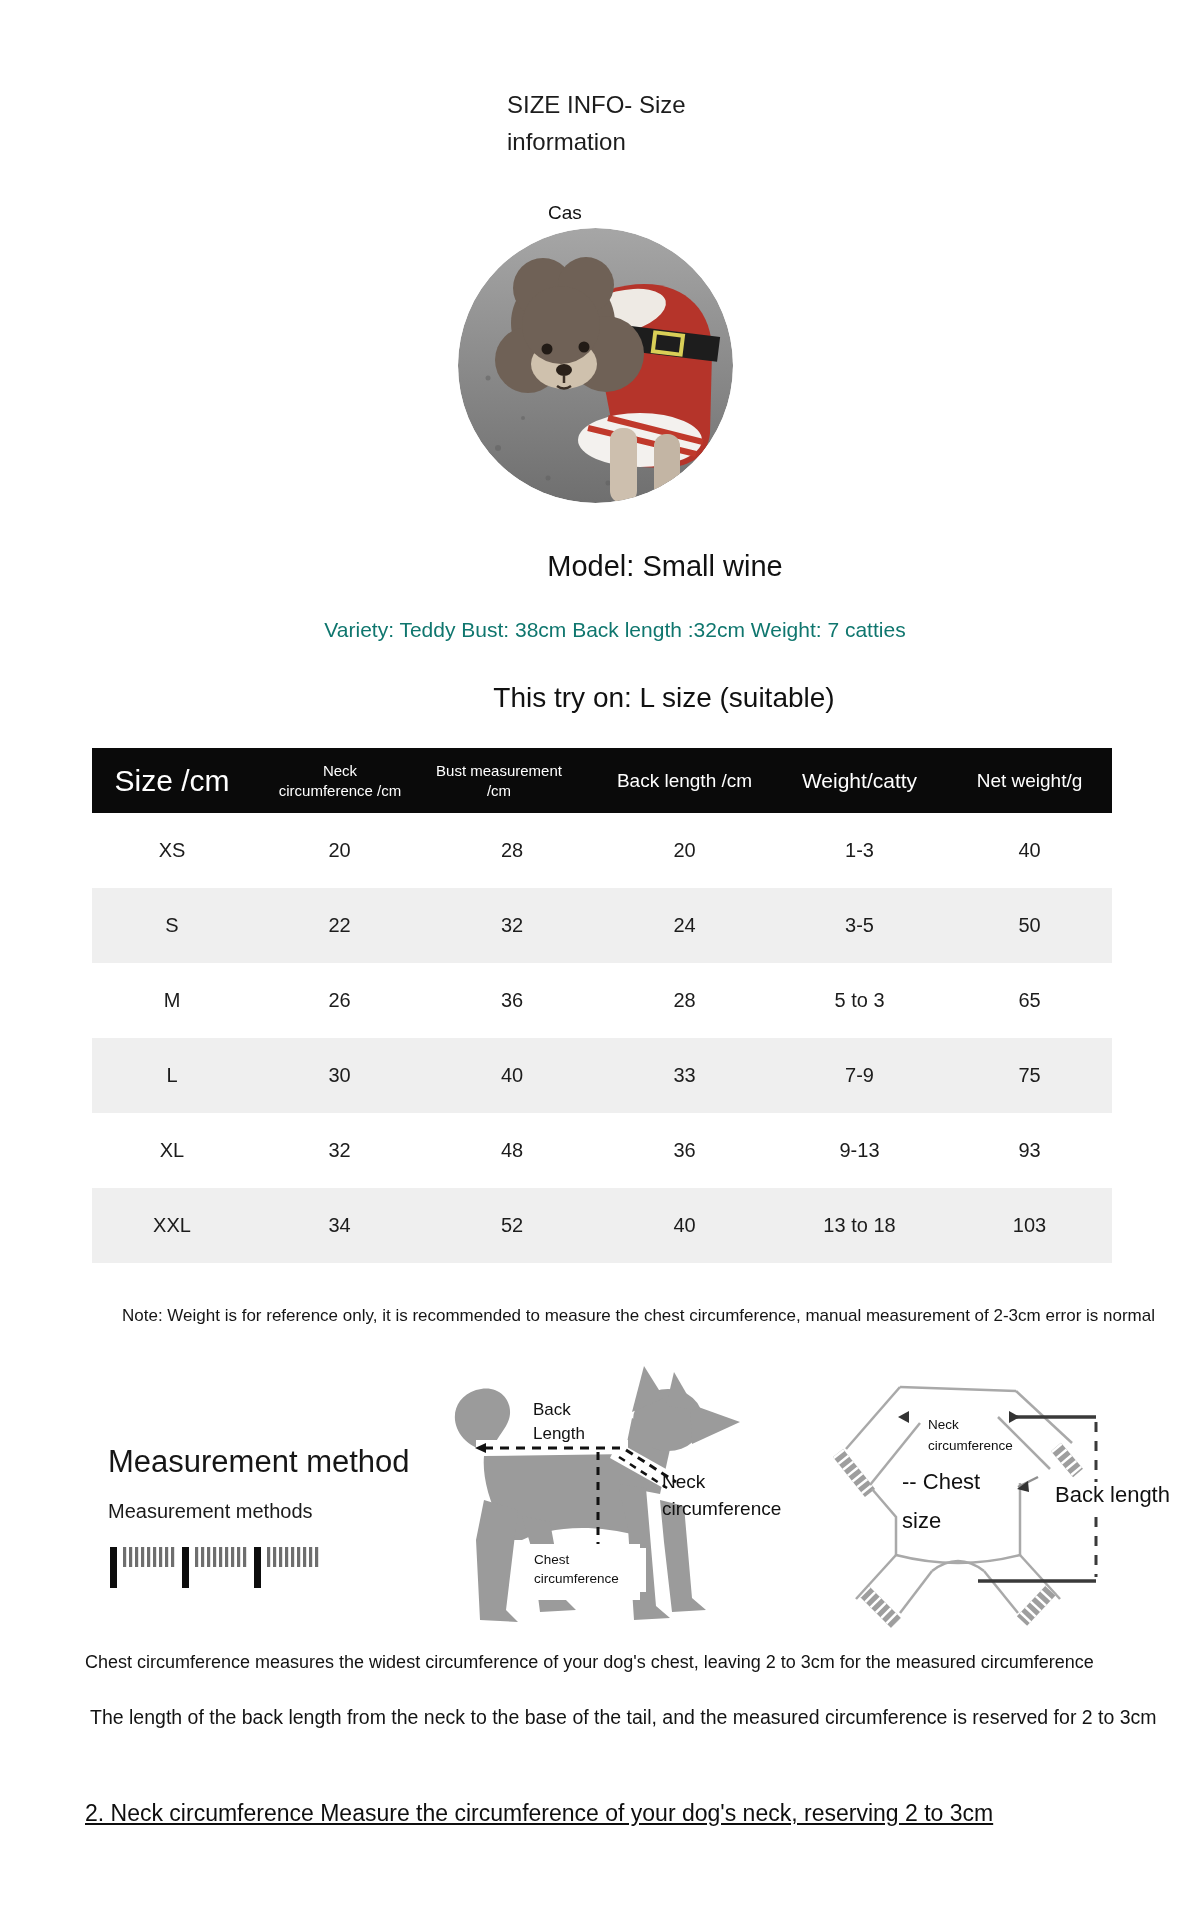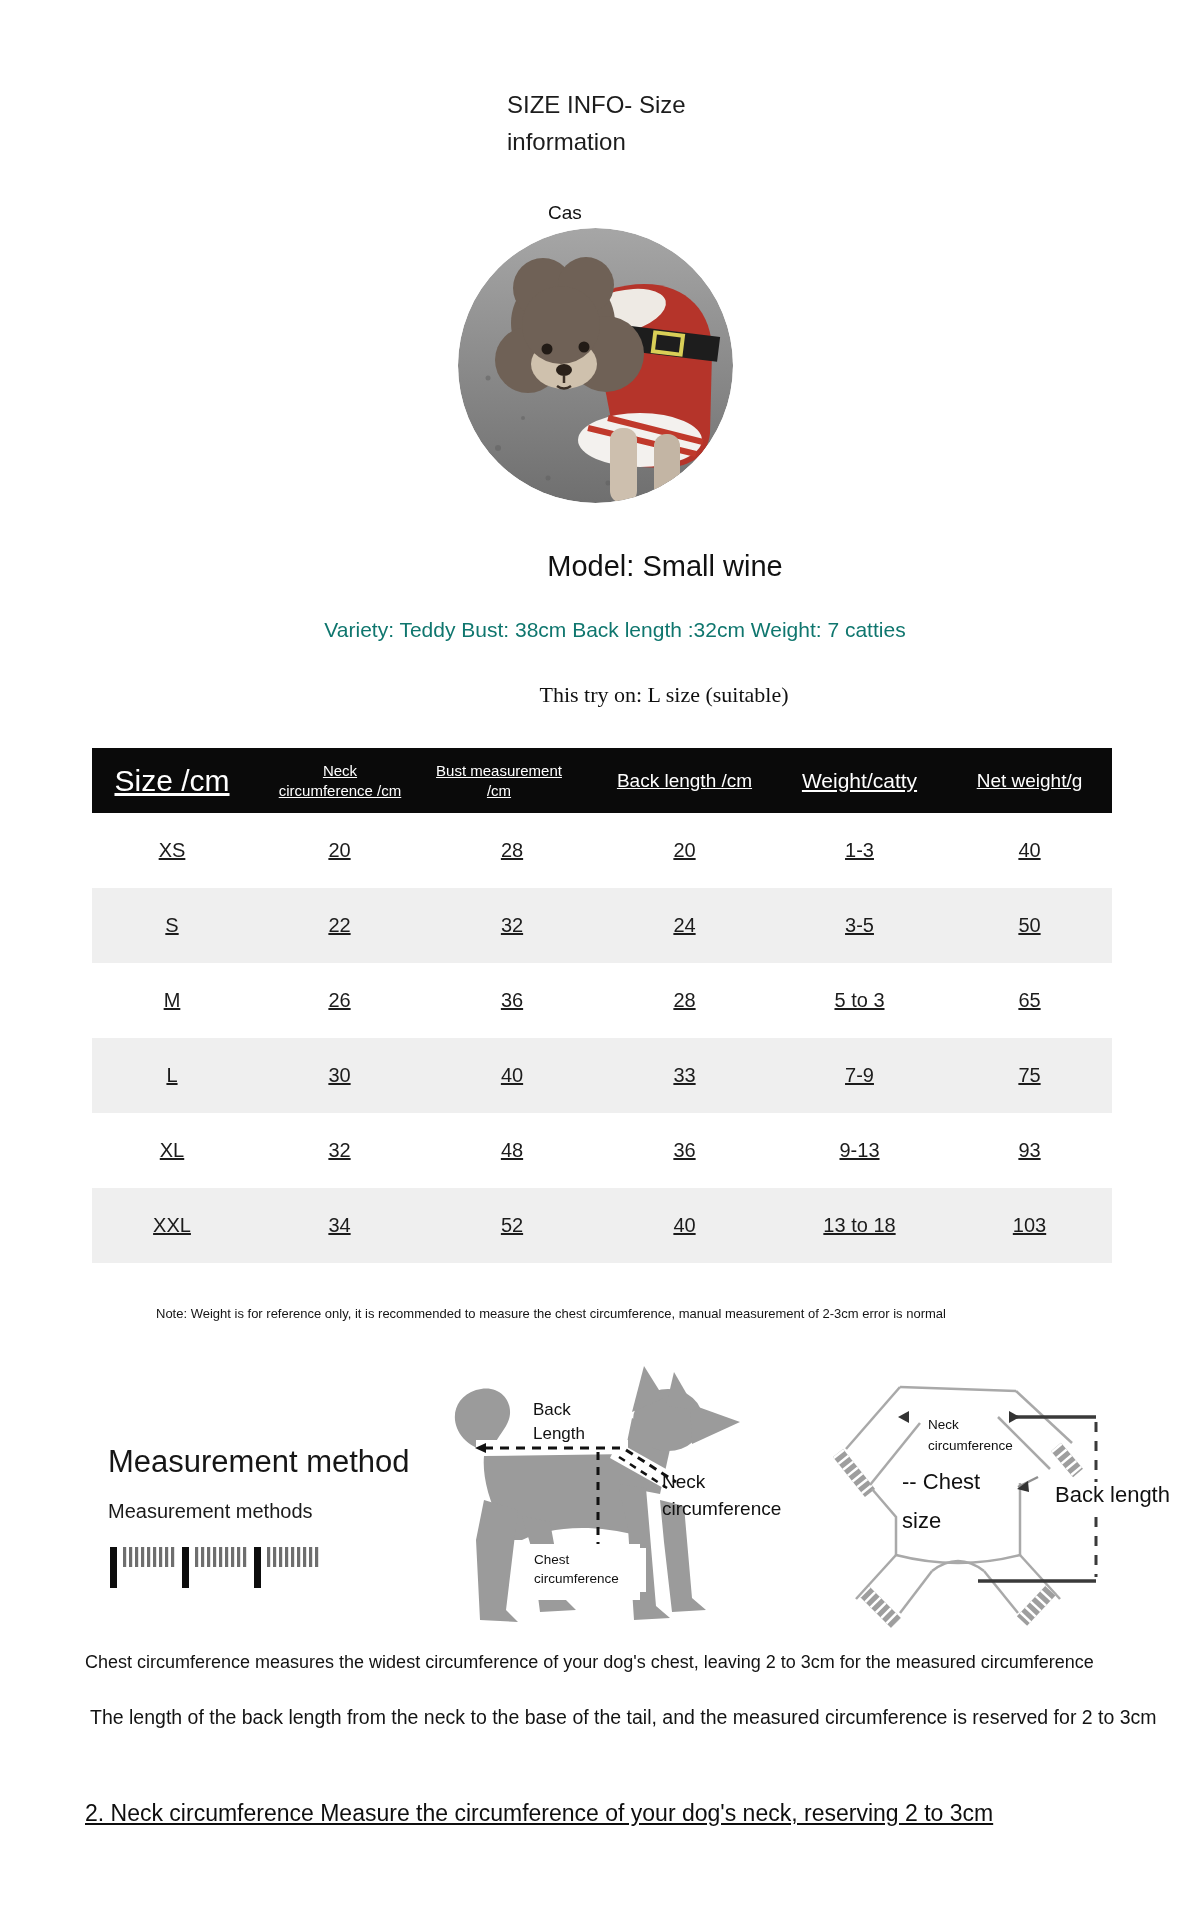--- a/index.html
+++ b/index.html
@@ -4,36 +4,36 @@
 <style>
   html,body{margin:0;padding:0;background:#fff;}
   .page{position:relative;width:1200px;height:1920px;background:#ffffff;overflow:hidden;
         font-family:"Liberation Sans",sans-serif;color:#1e1e1e;}
   .abs{position:absolute;}
   .title{left:507px;top:86px;width:218px;font-size:24px;line-height:37px;color:#1c1c1c;}
   .cas{left:548px;top:202px;font-size:19px;color:#111;}
   .photo{left:458px;top:228px;width:275px;height:275px;border-radius:50%;overflow:hidden;}
   .model-heading{left:165px;top:550px;width:1000px;text-align:center;font-size:29px;color:#111;}
   .model-stats{left:115px;top:618px;width:1000px;text-align:center;font-size:21px;color:#0f766e;}
-  .try-on{left:164px;top:682px;width:1000px;text-align:center;font-size:22px;color:#111;font-family:Liberation Serif, serif;}
+  .try-on{left:164px;top:682px;width:1000px;text-align:center;font-size:28px;color:#111;}
 
   .size-table{left:92px;top:748px;width:1020px;}
   .thead{display:flex;background:#0a0a0a;color:#fff;height:65px;}
   .trow{display:flex;height:75px;}
   .tbody .trow:nth-child(even){background:#efefef;}
-  .cell{display:flex;align-items:center;justify-content:center;text-align:center;text-decoration:underline;}
+  .cell{display:flex;align-items:center;justify-content:center;text-align:center;}
   .c0{width:160px;} .c1{width:175px;} .c2{width:170px;} .c3{width:175px;} .c4{width:175px;} .c5{width:165px;text-align:right;}
   .thead .c0{font-size:30px;}
   .thead .c1,.thead .c2{justify-content:flex-start;text-align:center;font-size:15px;line-height:20px;}
   .thead .c1 span{display:block;width:132px;margin-left:22px;}
   .thead .c2 span{display:block;width:132px;margin-left:6px;}
   .thead .c3{font-size:19px;} .thead .c4{font-size:21px;} .thead .c5{font-size:19px;}
   .tbody .cell{font-size:20px;color:#1c1c1c;}
 
-  .note{left:122px;top:1306px;font-size:13px;color:#151515;white-space:nowrap;margin-left:34px;}
+  .note{left:122px;top:1306px;font-size:17px;color:#151515;white-space:nowrap;}
   .mm-heading{left:108px;top:1444px;font-size:31px;color:#161616;}
   .mm-sub{left:108px;top:1500px;font-size:20px;color:#1a1a1a;}
   .ruler{left:110px;top:1545px;}
   .dogdiag{left:420px;top:1360px;}
   .garmdiag{left:820px;top:1365px;}
   .lbl{position:absolute;color:#111;}
   .lbl-backlength{left:533px;top:1398px;width:64px;font-size:17px;line-height:24px;}
   .lbl-neckcirc{left:662px;top:1468px;width:138px;font-size:19px;line-height:27px;}
   .lbl-chestcirc{left:532px;top:1548px;width:112px;font-size:13.5px;line-height:19px;background:#fff;padding:2px 0 4px 2px;}
   .lbl-gneck{left:928px;top:1414px;width:115px;font-size:13.5px;line-height:21px;}

